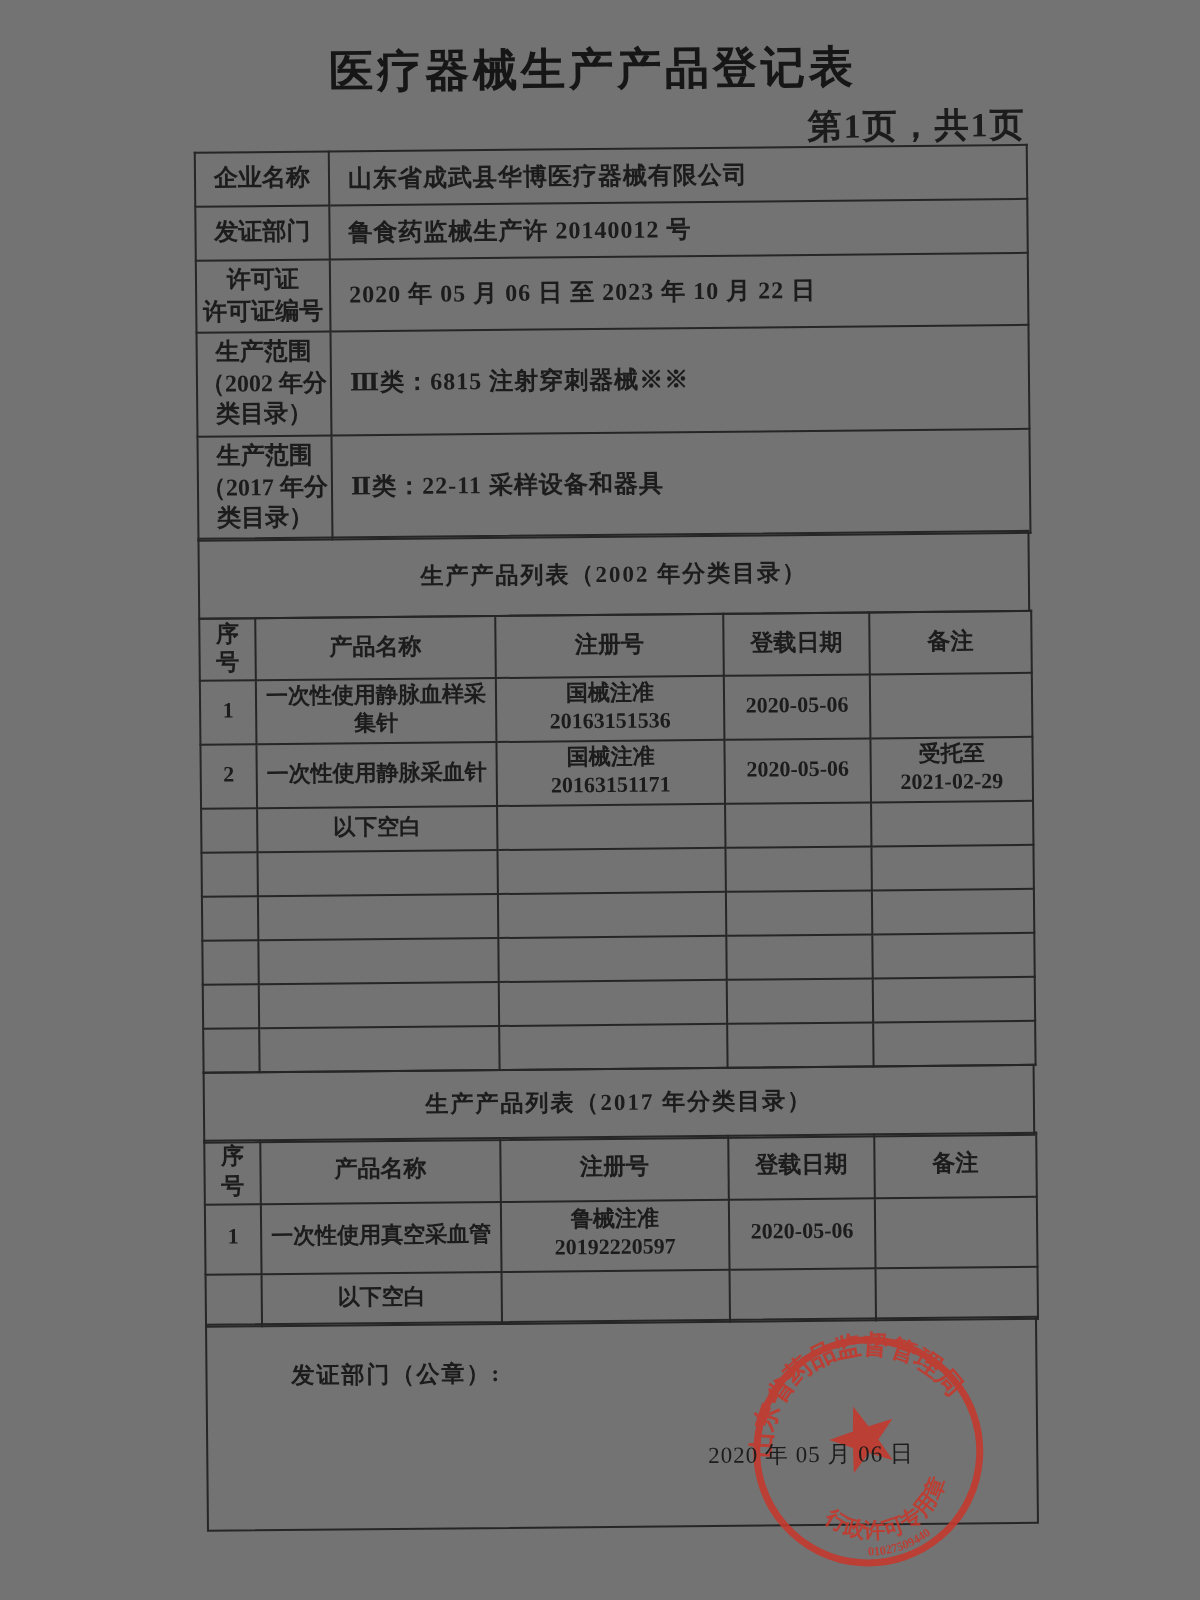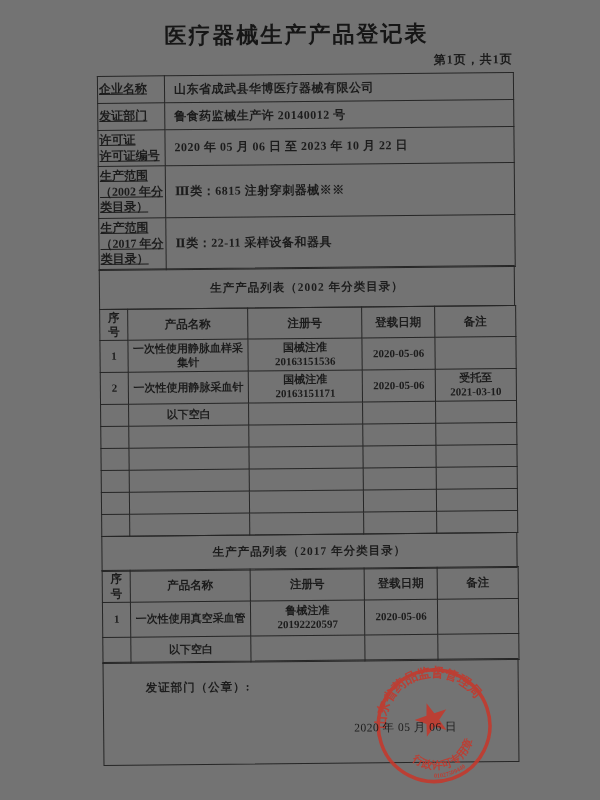--- a/index.html
+++ b/index.html
@@ -8,31 +8,31 @@
     background:#737373;
     font-family:"Liberation Serif","DejaVu Serif",serif;
     color:#1c1c1c;
   }
   .scan{position:absolute;inset:0;transform:rotate(-0.55deg);transform-origin:50% 50%;}
 
   .doc-title{
     position:absolute;top:20px;left:0;width:100%;text-align:center;
     font-size:22px;font-weight:bold;letter-spacing:2px;color:#161616;
   }
-  .page-ind{position:absolute;top:53px;right:84px;font-size:12px;font-weight:bold;letter-spacing:1px;}
+  .page-ind{position:absolute;top:53px;right:84px;font-size:17px;font-weight:bold;letter-spacing:1px;}
 
   .form{position:absolute;left:100px;top:74px;width:416px;}
 
   table{border-collapse:collapse;width:416px;table-layout:fixed;}
   td{border:1.6px solid #262626;font-weight:bold;vertical-align:middle;padding:1px 3px;}
   .stack{margin-top:-1.6px;}
 
   
   .info td{font-size:12px;}
-  .info .lbl{white-space:pre-line;line-height:1.3;padding:2px 1px;text-decoration:underline;}
+  .info .lbl{text-align:center;white-space:pre-line;line-height:1.3;padding:2px 1px;}
   .info .val{text-align:left;padding-left:9px;letter-spacing:0.5px;white-space:pre-line;}
   .h27{height:27px}.h31{height:31px}.h40{height:40px}
 
   
   .sec{
     border:1.6px solid #262626;margin-top:-1.6px;height:39px;
     display:flex;align-items:center;justify-content:center;
     font-weight:bold;font-size:11.5px;letter-spacing:1px;
   }
   .sec2{height:34px;}
@@ -129,21 +129,21 @@
           <td>2020-05-06</td>
           <td></td>
         </tr>
         <tr class="r29">
           <td>2</td>
           <td>一次性使用静脉采血针</td>
           <td>国械注准
 20163151171</td>
           <td>2020-05-06</td>
           <td>受托至
-2021-03-10</td>
+2021-02-29</td>
         </tr>
         <tr class="r19">
           <td></td>
           <td>以下空白</td>
           <td></td>
           <td></td>
           <td></td>
         </tr>
         <tr class="r19">
           <td></td>

